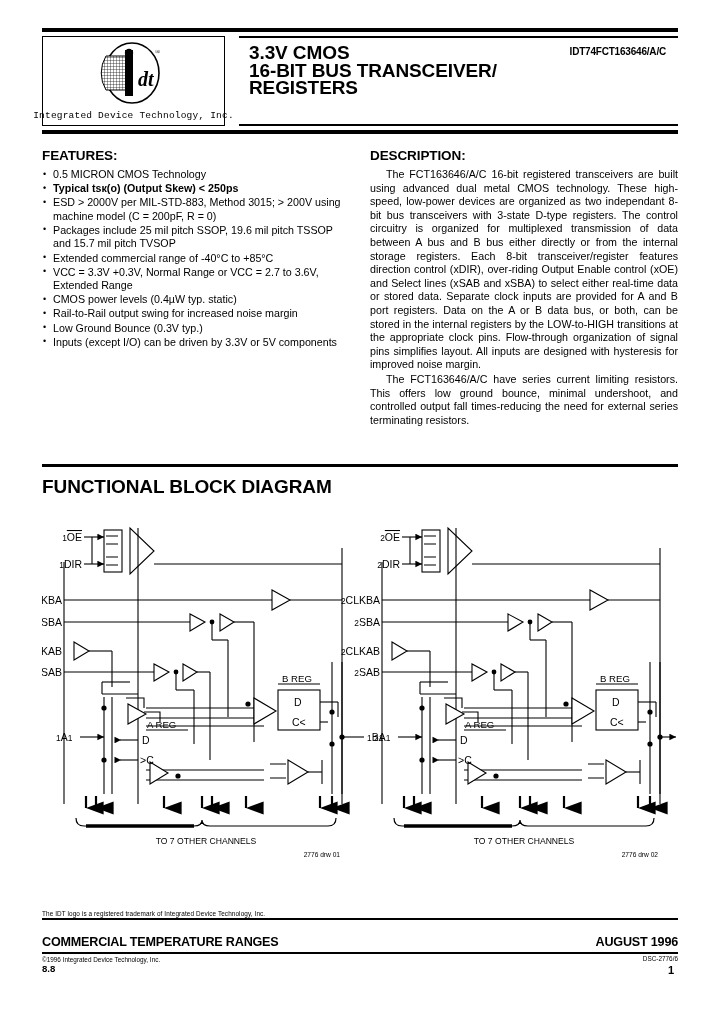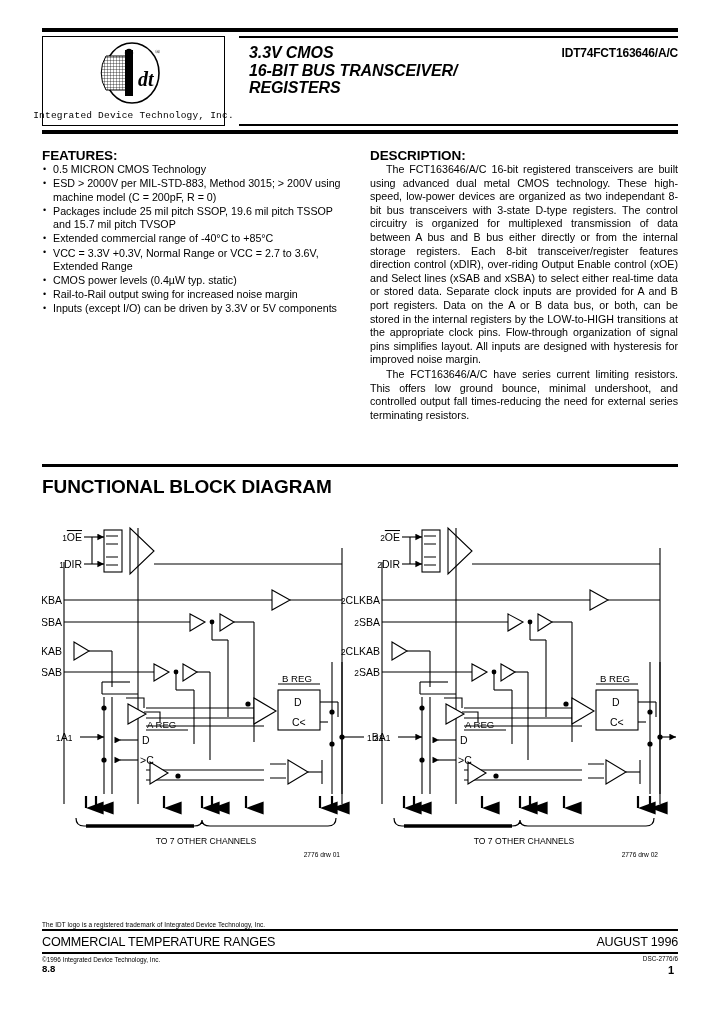--- a/index.html
+++ b/index.html
@@ -55,49 +55,49 @@
   }
   .title-box {
     flex: 1;
     margin-left: 14px;
     border-top: 2.5px solid #000;
     border-bottom: 2.5px solid #000;
     position: relative;
     padding: 6px 8px 0 10px;
   }
   .title-lines {
-    font-size: 16px;
+    font-size: 19px;
     font-weight: bold;
     line-height: 17.5px;
     letter-spacing: -0.1px;
-    font-style: italic;
   }
   .part-no {
     position: absolute;
-    right: 0; top: 8px;
-    font-size: 12px;
+    right: 12px; top: 8px;
+    font-size: 10px;
     font-weight: bold;
     letter-spacing: -0.2px;
   }
   .hdr-rule-bot {
     height: 4px; background: #000; width: 100%; margin-top: 4px;
   }
 
   
   .cols {
     display: flex;
     margin-top: 14px;
     height: 310px;
   }
   .col-left { width: 308px; }
   .col-right { width: 308px; margin-left: 20px; }
   .sec-head {
     font-size: 13.5px;
     font-weight: bold;
     letter-spacing: -0.1px;
+    margin-bottom: 5px;
   }
   ul.features {
     list-style: none;
     margin: 0; padding: 0;
     font-size: 10.7px;
     line-height: 13.6px;
   }
   ul.features li {
     position: relative;
     padding-left: 11px;
@@ -144,22 +144,22 @@
   }
   .trademark {
     font-size: 6.4px;
     padding-bottom: 1.5px;
     letter-spacing: .1px;
   }
   .ftr-rule { height: 2.2px; background:#000; }
   .ftr-mid {
     display: flex; justify-content: space-between;
     align-items: baseline;
-    font-size: 12.6px; font-weight: normal;
-    padding: 4px 0 3px 0;
+    font-size: 12.6px; font-weight: bold;
+    padding: 15px 0 3px 0;
     letter-spacing: -0.2px;
   }
   .ftr-rule2 { height: 1.6px; background:#000; }
   .ftr-bot {
     position: relative;
     height: 34px;
     font-size: 6.4px;
   }
   .copyright { position:absolute; left:0; top:2px; }
   .pagemark {
@@ -215,26 +215,28 @@
   </div>
 
   <div class="hdr-rule-bot"></div>
 
   <div class="cols">
 
     <div class="col-left">
       <div class="sec-head">FEATURES:</div>
       <ul class="features">
         <li><span>0.5 MICRON CMOS Technology</span></li>
+        <li class="bold"><span>Typical tsк(o) (Output Skew) &lt; 250ps</span></li>
         <li><span>ESD &gt; 2000V per MIL-STD-883, Method 3015; &gt; 200V using machine model (C = 200pF, R = 0)</span></li>
         <li><span>Packages include 25 mil pitch SSOP, 19.6 mil pitch TSSOP and 15.7 mil pitch TVSOP</span></li>
         <li><span>Extended commercial range of -40°C to +85°C</span></li>
         <li><span>VCC = 3.3V +0.3V, Normal Range or VCC = 2.7 to 3.6V, Extended Range</span></li>
         <li><span>CMOS power levels (0.4µW typ. static)</span></li>
         <li><span>Rail-to-Rail output swing for increased noise margin</span></li>
+        <li><span>Low Ground Bounce (0.3V typ.)</span></li>
         <li><span>Inputs (except I/O) can be driven by 3.3V or 5V components</span></li>
       </ul>
     </div>
 
     <div class="col-right">
       <div class="sec-head">DESCRIPTION:</div>
       <div class="descr">
         <p>The FCT163646/A/C 16-bit registered transceivers are built using advanced dual metal CMOS technology.  These high-speed, low-power devices are organized as two independant 8-bit bus transceivers with 3-state D-type registers. The control circuitry is organized for multiplexed transmission of data between A bus and B bus either directly or from the internal storage registers.   Each 8-bit transceiver/register features direction control (xDIR), over-riding Output Enable control (xOE) and Select lines (xSAB and xSBA) to select either real-time data or stored data. Separate clock inputs are provided for A and B port registers.  Data on the A or B data bus, or both, can be stored in the internal registers by the LOW-to-HIGH transitions at the appropriate clock pins. Flow-through organization of signal pins simplifies layout. All inputs are designed with hysteresis for improved noise margin.</p>
         <p>The FCT163646/A/C have series current limiting resistors. This offers low ground bounce, minimal undershoot, and controlled output fall times-reducing the need for external series terminating resistors.</p>
       </div>

